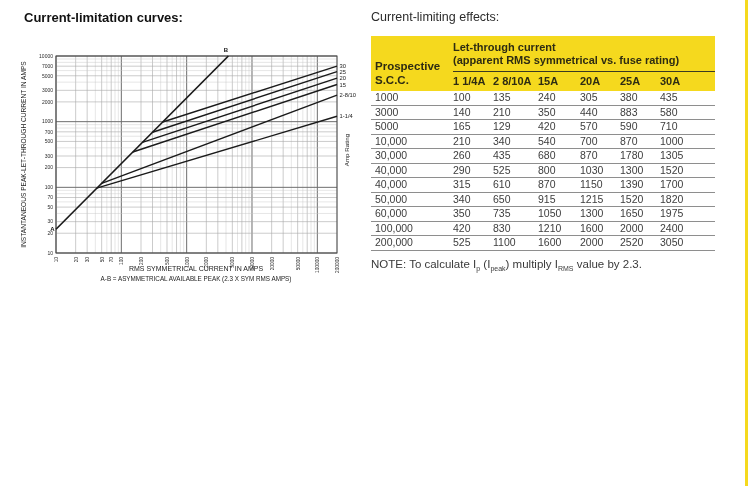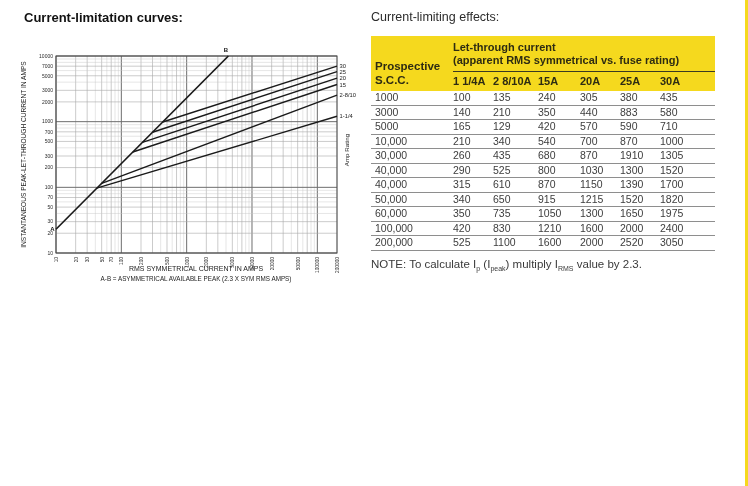--- a/index.html
+++ b/index.html
@@ -212,21 +212,21 @@
           <div class="tcell">700</div>
           <div class="tcell">870</div>
           <div class="tcell">1000</div>
         </div>
         <div class="trow">
           <div class="tcell c1">30,000</div>
           <div class="tcell">260</div>
           <div class="tcell">435</div>
           <div class="tcell">680</div>
           <div class="tcell">870</div>
-          <div class="tcell">1910</div>
+          <div class="tcell">1780</div>
           <div class="tcell">1305</div>
         </div>
         <div class="trow">
           <div class="tcell c1">40,000</div>
           <div class="tcell">290</div>
           <div class="tcell">525</div>
           <div class="tcell">800</div>
           <div class="tcell">1030</div>
           <div class="tcell">1300</div>
           <div class="tcell">1520</div>

